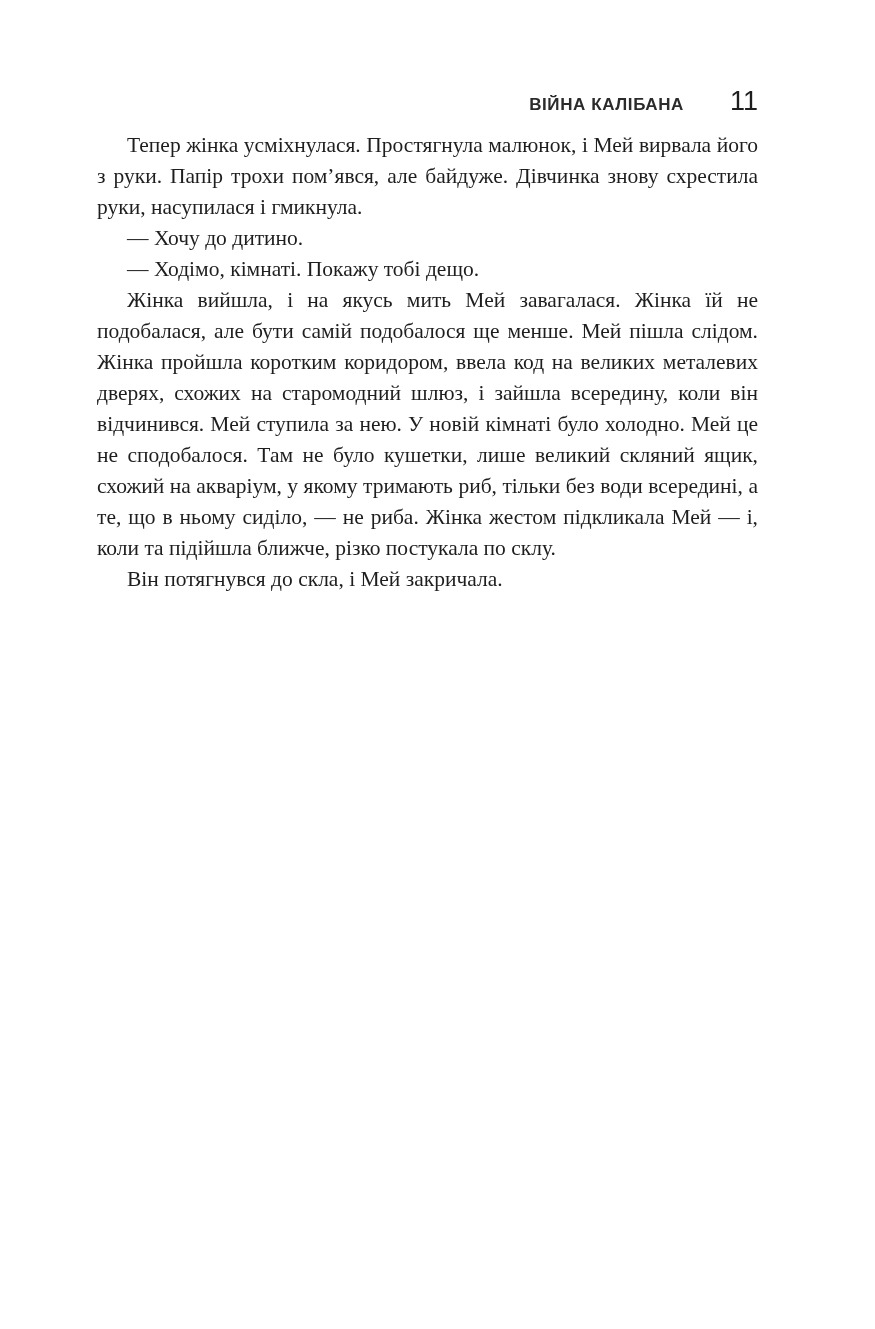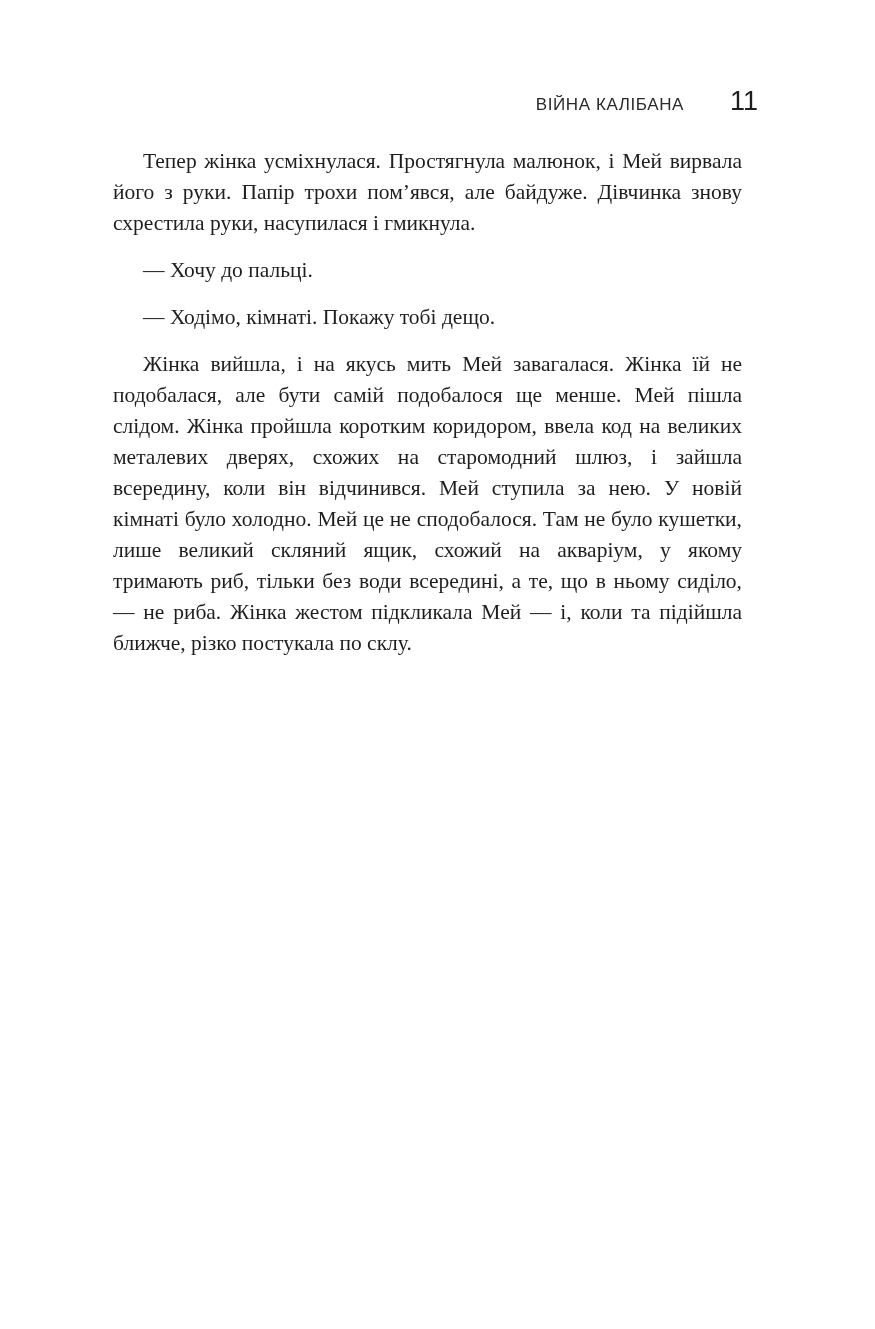--- a/index.html
+++ b/index.html
@@ -27,51 +27,52 @@
     width: 661px;
     display: flex;
     justify-content: flex-end;
     align-items: baseline;
     gap: 46px;
     font-family: "Liberation Sans", sans-serif;
   }
   .head-title {
     font-size: 17px;
     letter-spacing: 0.6px;
-    font-weight: 400;
+    font-weight: 700;
     color: var(--header-text, #2b2b2b);
     font-stretch: condensed;
   }
   .page-num {
     font-size: 27px;
     color: var(--text, #1e1e1e);
   }
   .body-text {
     position: absolute;
     left: 97px;
     top: 130px;
     width: 661px;
     color: var(--text, #1e1e1e);
     font-size: 21.5px;
     line-height: 31px;
     text-align: justify;
   }
   .para {
-    margin: 16px;
+    margin: 0;
     text-indent: 30px;
   }
 </style>
 </head>
 <body>
 
 <div>
   <header class="running-head">
     <span class="head-title">ВІЙНА КАЛІБАНА</span>
     <span class="page-num">11</span>
   </header>
 
   <main class="body-text" id="body-text">
       <p class="para">Тепер жінка усміхнулася. Простягнула малюнок, і Мей вирвала його з руки. Папір трохи пом’явся, але байдуже. Дівчинка знову схрестила руки, насупилася і гмикнула.</p>
-      <p class="para">— Хочу до пальці.</p>
+      <p class="para">— Хочу до дитино.</p>
       <p class="para">— Ходімо, кімнаті. Покажу тобі дещо.</p>
       <p class="para">Жінка вийшла, і на якусь мить Мей завагалася. Жінка їй не подобалася, але бути самій подобалося ще менше. Мей пішла слідом. Жінка пройшла коротким коридором, ввела код на великих металевих дверях, схожих на старомодний шлюз, і зайшла всередину, коли він відчинився. Мей ступила за нею. У новій кімнаті було холодно. Мей це не сподобалося. Там не було кушетки, лише великий скляний ящик, схожий на акваріум, у якому тримають риб, тільки без води всередині, а те, що в ньому сиділо, — не риба. Жінка жестом підкликала Мей — і, коли та підійшла ближче, різко постукала по склу.</p>
+      <p class="para">Він потягнувся до скла, і Мей закричала.</p>
     </main>
 </div>
 
 </body></html>

